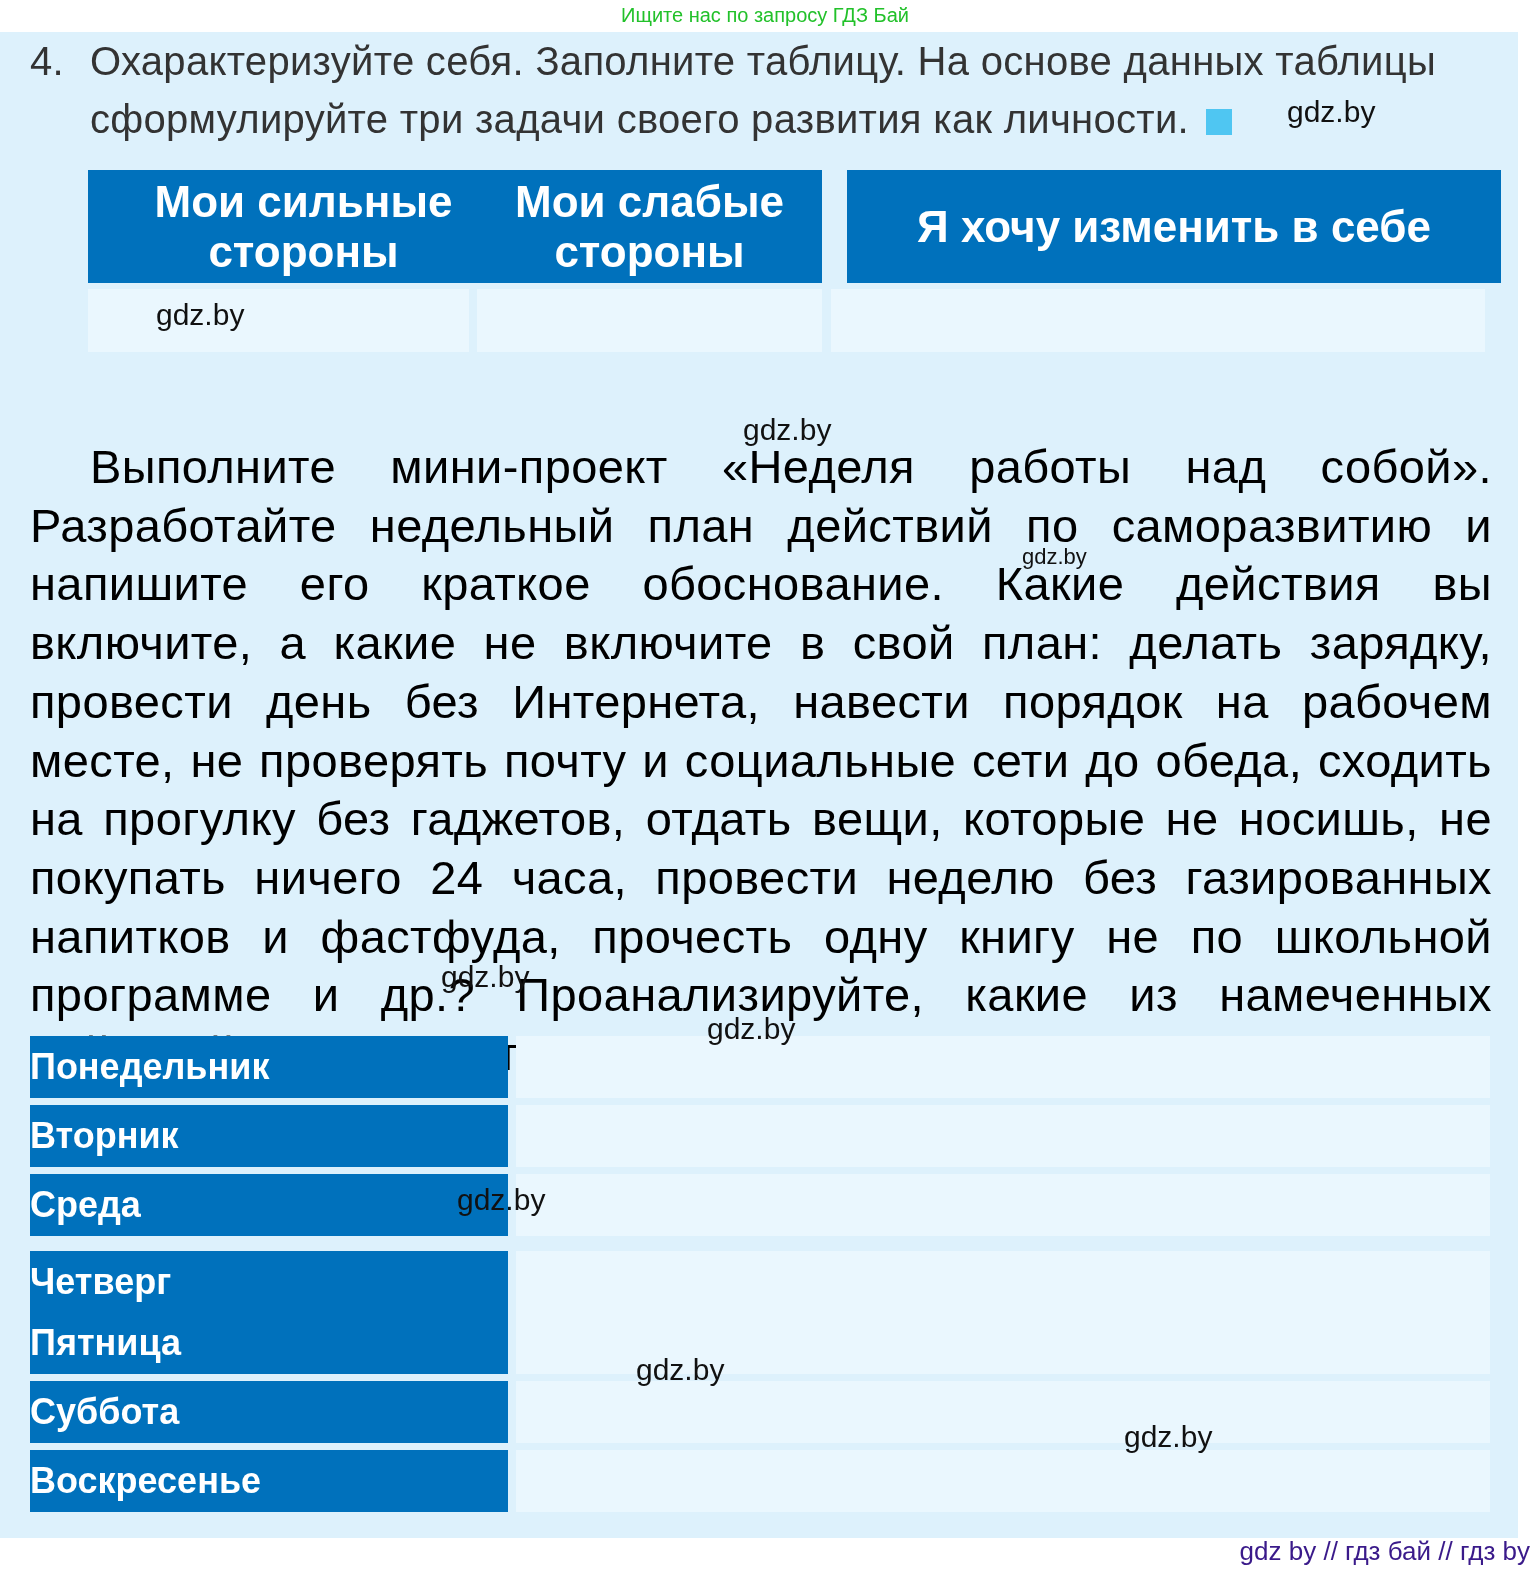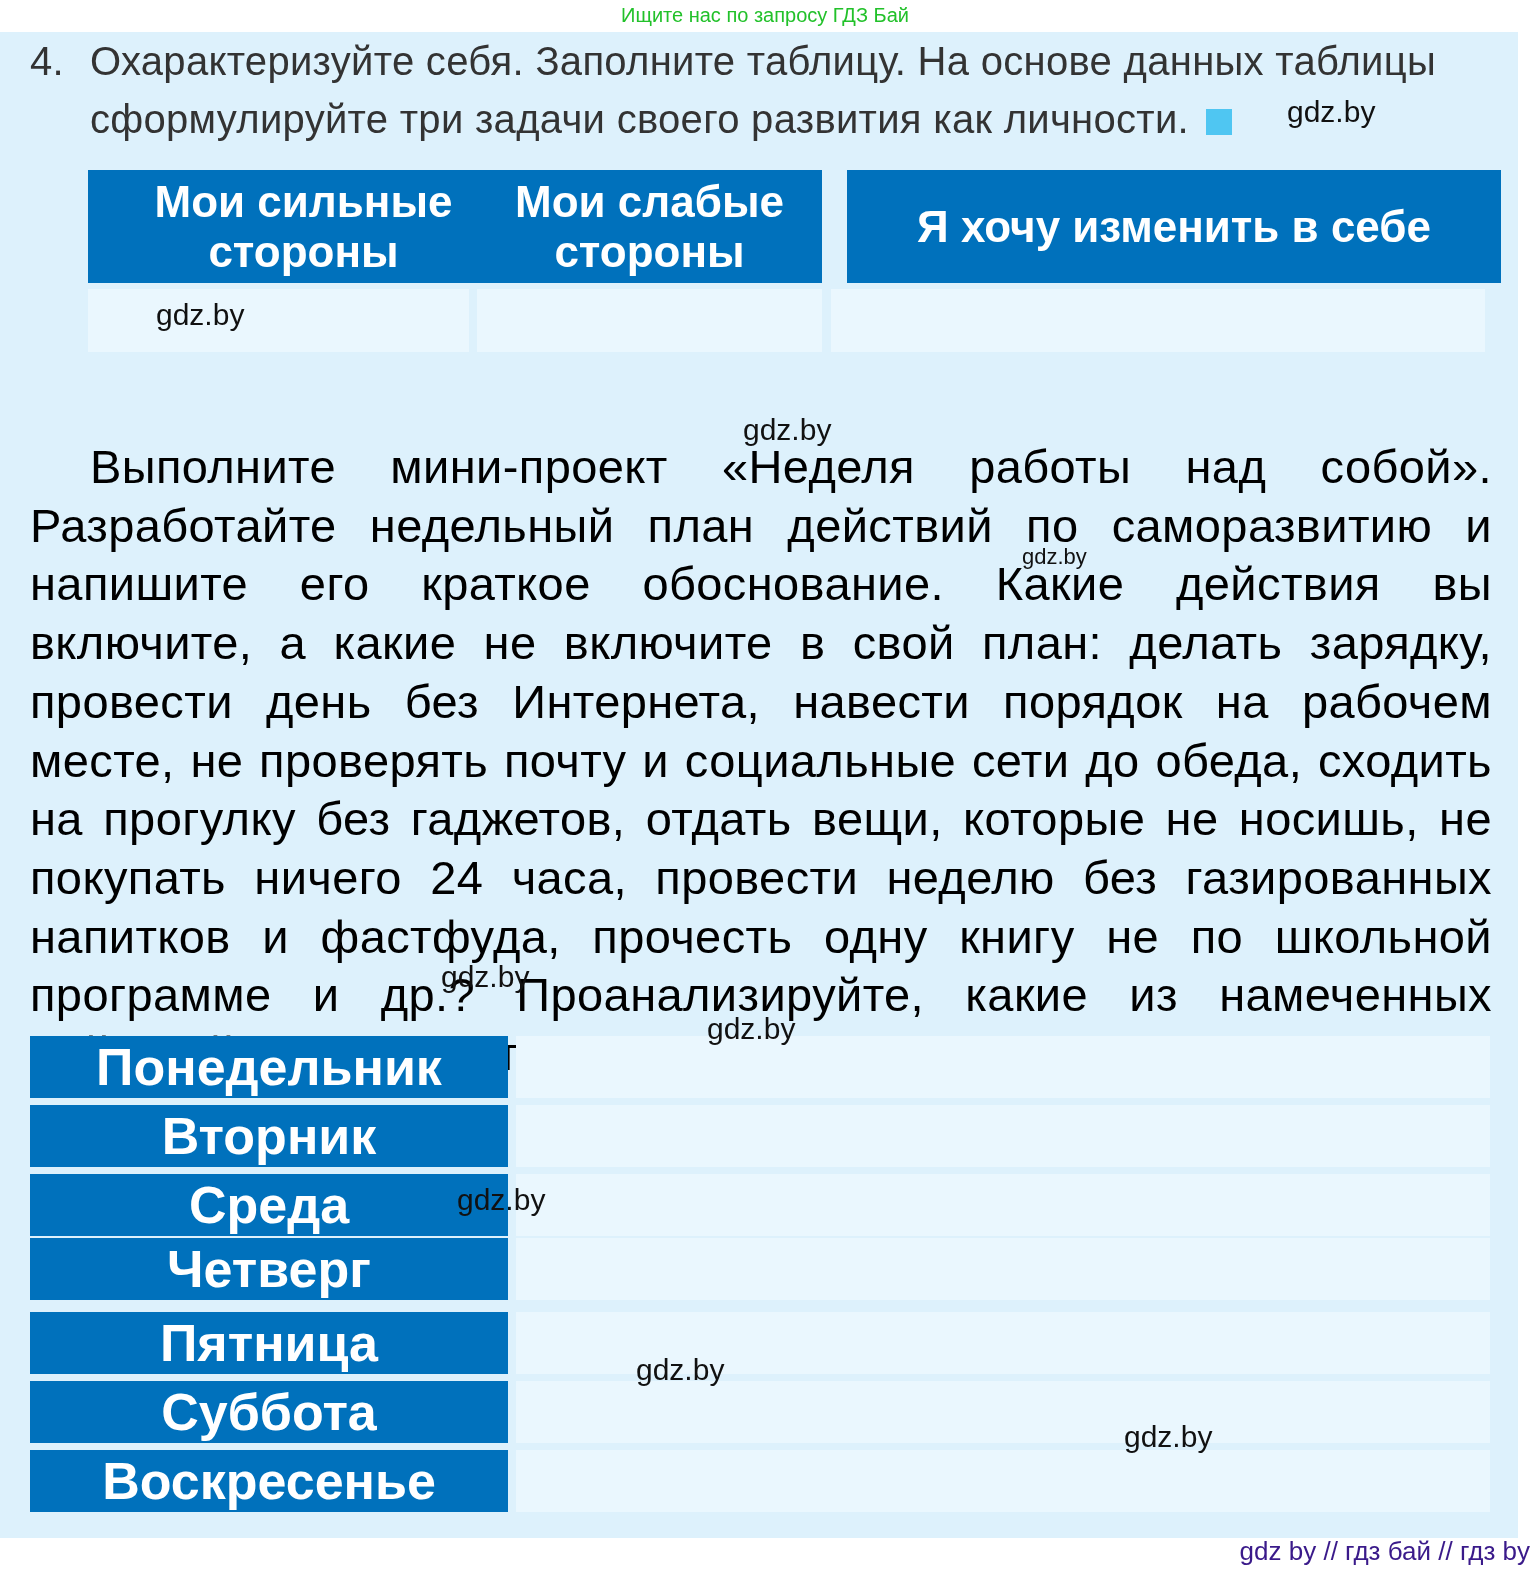--- a/index.html
+++ b/index.html
@@ -11,21 +11,21 @@
   .task .text { position:absolute; left:60px; top:0; width:1410px; }
   .marker { display:inline-block; width:26px; height:26px; background:#4fc6f2; vertical-align:middle; margin-left:6px; }
   .wm { position:absolute; color:#111; font-size:30px;text-align:center; }
   .t1 { position:absolute; left:88px; top:170px; width:1397px; }
   .t1 .hdr { position:absolute; top:0; height:113px; background:#0071bc; color:#fff; font-weight:bold; font-size:44px; line-height:50px; display:flex; align-items:center; justify-content:center; text-align:center; }
   .t1 .cell { position:absolute; top:119px; height:63px; background:#eaf7fe; }
   .para { position:absolute; left:30px; top:438px; width:1462px; font-size:47px; line-height:58.7px; color:#000000; text-align:justify; letter-spacing:0.4px; }
   .para p { margin:0; text-indent:60px; }
   .days { position:absolute; left:30px; top:1036px; width:1460px; }
   .day-row { position:absolute; left:0; width:1460px; height:62px; }
-  .day-label { position:absolute; left:0; top:0; width:478px; height:62px; background:#0071bc; color:#fff; font-weight:bold; font-size:52px; line-height:62px; text-align:center; }
+  .day-label { position:absolute; left:0; top:0; width:478px; height:62px; background:#0071bc; color:#fff; font-weight:bold; font-size:36px; line-height:62px; }
   .day-cell { position:absolute; left:486px; top:0; width:974px; height:62px; background:#eaf7fe; }
   .footer { position:absolute; left:0; top:1538px; width:1530px; height:43px; text-align:right; color:#3a1a8a; font-size:26px; line-height:26px; }
 </style>
 </head>
 <body>
 
 <div class="top-banner">Ищите нас по запросу ГДЗ Бай</div>
 
 <div class="page"></div>
 
@@ -58,21 +58,21 @@
     <div class="day-cell"></div>
   </div>
   <div class="day-row" style="top:69px;">
     <div class="day-label">Вторник</div>
     <div class="day-cell"></div>
   </div>
   <div class="day-row" style="top:138px;">
     <div class="day-label">Среда</div>
     <div class="day-cell"></div>
   </div>
-  <div class="day-row" style="top:202px;padding-left:40px;">
+  <div class="day-row" style="top:215px;padding-left:40px;">
     <div class="day-label">Четверг</div>
     <div class="day-cell"></div>
   </div>
   <div class="day-row" style="top:276px;">
     <div class="day-label">Пятница</div>
     <div class="day-cell"></div>
   </div>
   <div class="day-row" style="top:345px;">
     <div class="day-label">Суббота</div>
     <div class="day-cell"></div>

